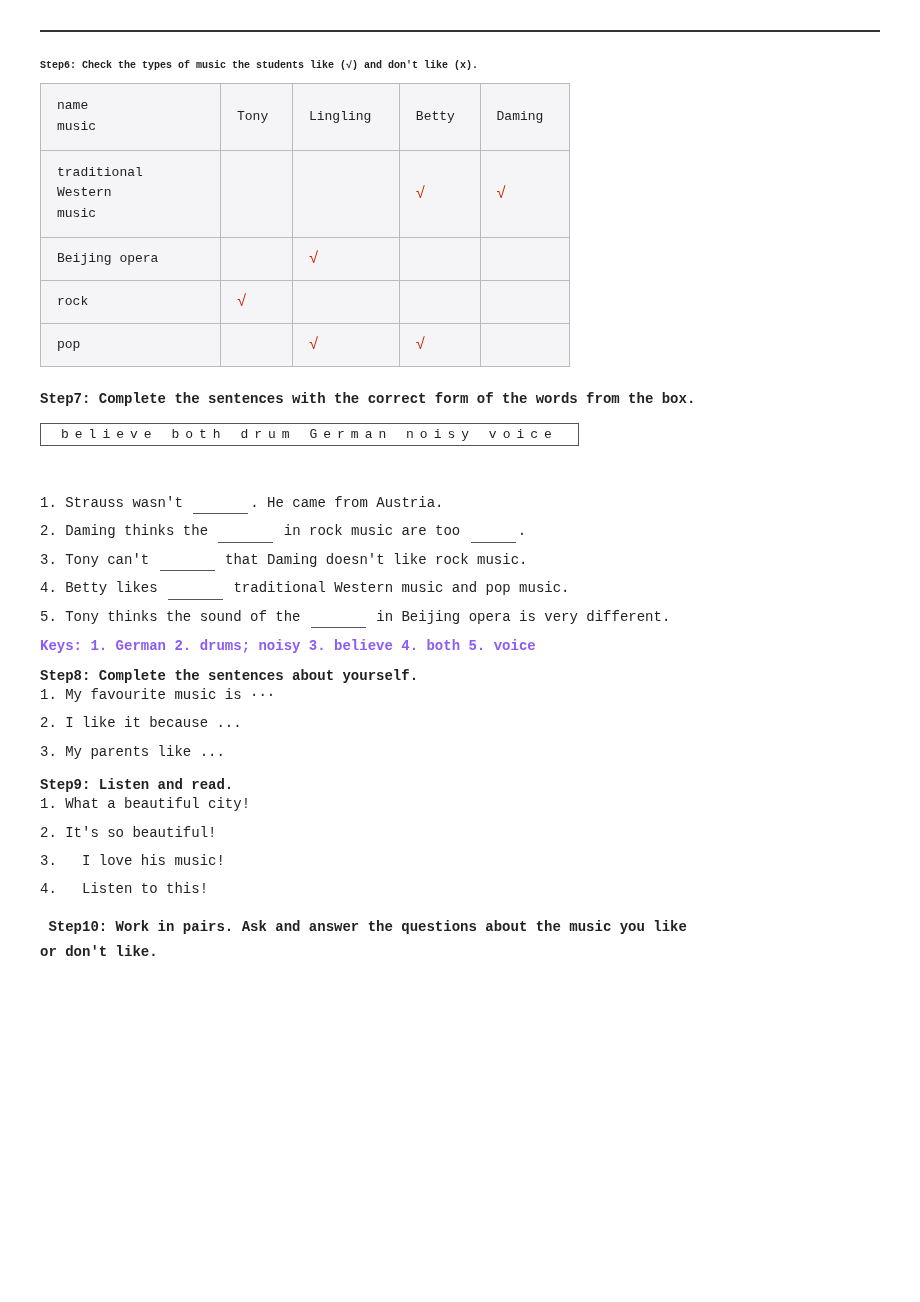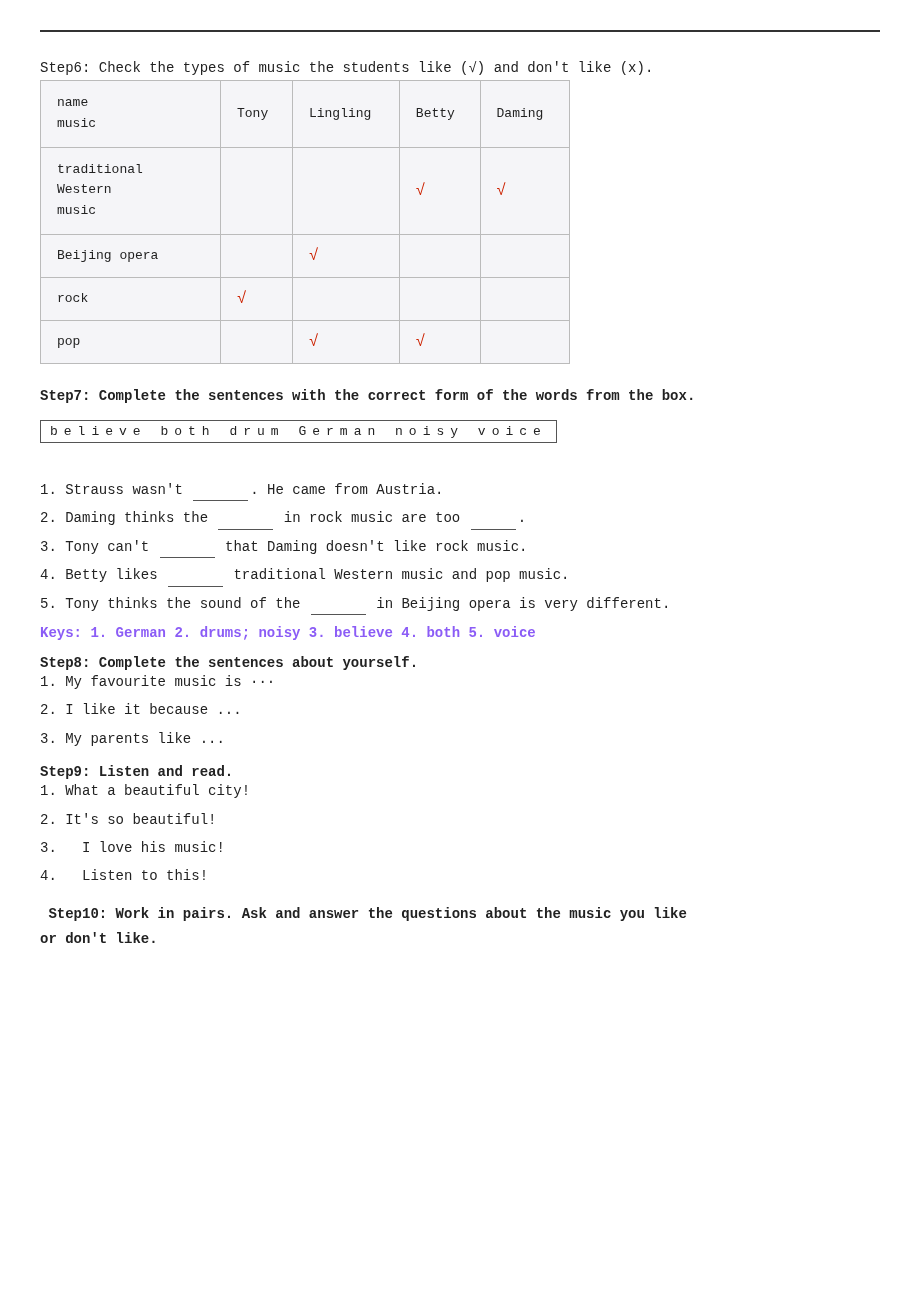--- a/index.html
+++ b/index.html
@@ -18,23 +18,23 @@
       padding: 20px 40px 40px 40px;
     }
 
     .top-border {
       border-top: 2px solid #333;
       margin-bottom: 28px;
       margin-top: 10px;
     }
 
     .step-header {
-      font-weight: normal;
-      margin-bottom: 4px;
-      font-size: 14px;
+      font-weight: bold;
+      margin-bottom: 12px;
+      font-size: 10px;
     }
 
     
     .music-table {
       border-collapse: collapse;
       width: 530px;
       margin-bottom: 24px;
     }
 
     .music-table td {
@@ -52,22 +52,22 @@
 
     .check-mark {
       color: #cc2200;
       font-size: 16px;
     }
 
     
     .word-box {
       border: 1px solid #555;
       display: inline-block;
-      padding: 3px 9px;
-      margin-bottom: 0;
+      padding: 3px 20px;
+      margin-bottom: 10px;
       font-size: 13px;
       letter-spacing: 6px;
     }
 
     .sentence-list {
       list-style: none;
       margin-bottom: 10px;
       margin-top: 36px;
     }
 

